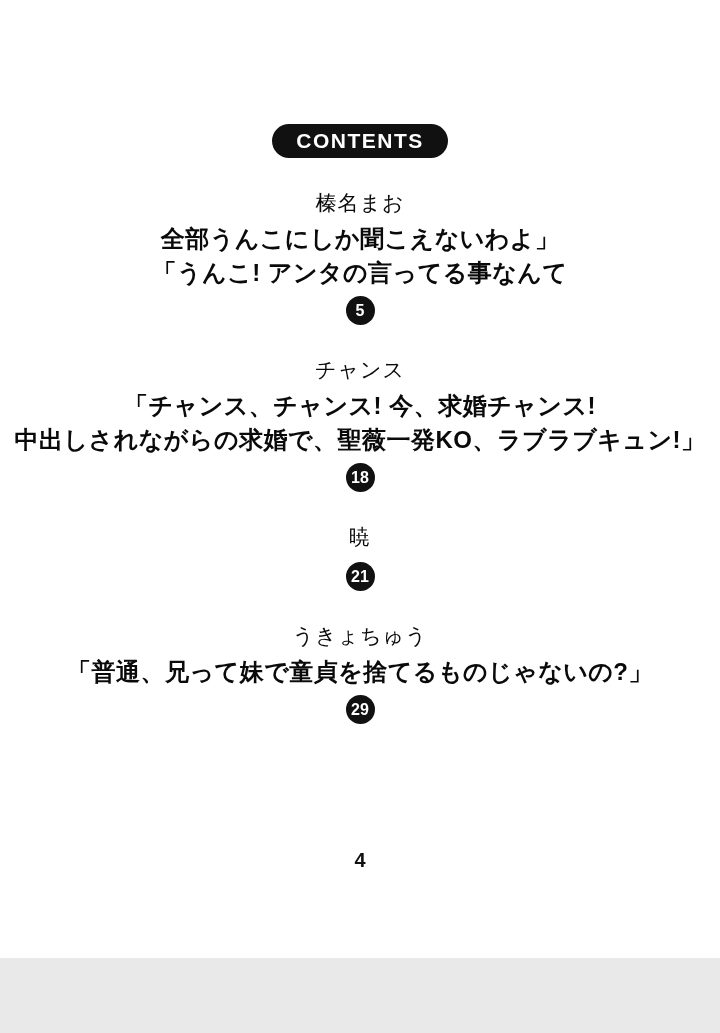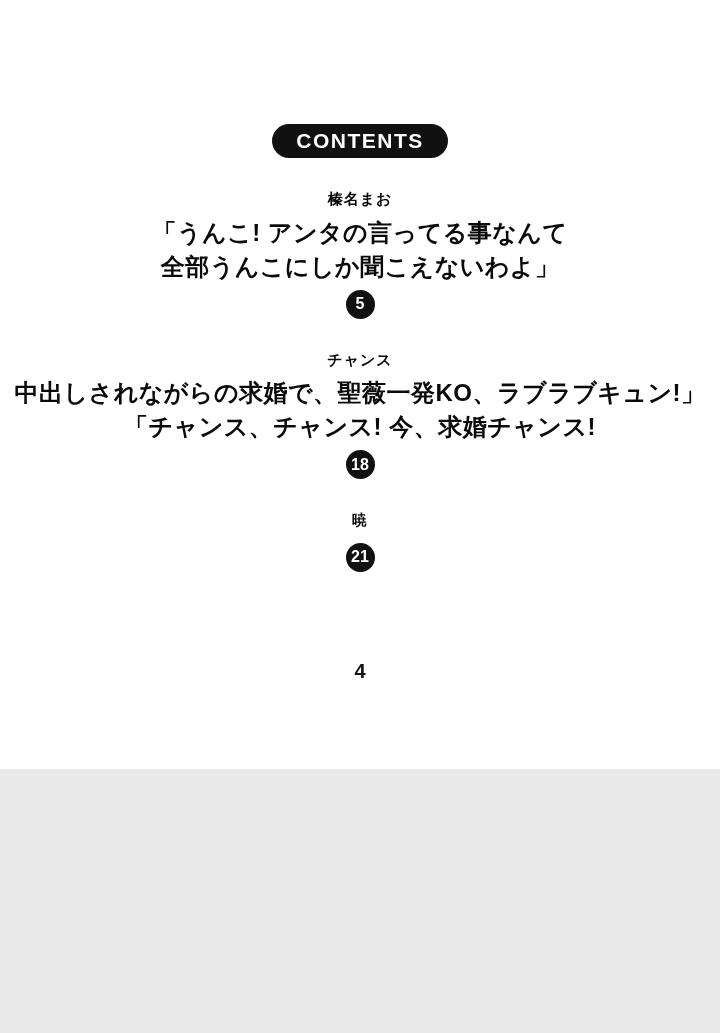--- a/index.html
+++ b/index.html
@@ -1,20 +1,20 @@
 <!DOCTYPE html>
 <html lang="ja"><head>
 <meta charset="utf-8">
 <style>
   * { margin: 0; padding: 0; box-sizing: border-box; }
   html, body { background: #e9e9e9; }
   .page {
     position: relative;
     width: 720px;
-    height: 769px;
+    height: 958px;
     margin: 0 auto;
     background: #ffffff;
     color: #0a0a0a;
     font-family: "Liberation Sans", "DejaVu Sans", sans-serif;
     overflow: hidden;
   }
   .toc-header {
     text-align: center;
     padding-top: 124px;
   }
@@ -29,22 +29,22 @@
     padding: 6px 24px 7px 24px;
     border-radius: 17px;
   }
   .entries {
     text-align: center;
   }
   .entry {
     margin-top: 33px;
   }
   .entry-author {
-    font-size: 15px;
-    font-weight: 700;
+    font-size: 21px;
+    font-weight: 400;
     letter-spacing: 1px;
     line-height: 1.1;
     margin-bottom: 8px;
   }
   .entry-title {
     font-size: 24px;
     font-weight: bold;
     letter-spacing: 0.5px;
     line-height: 34px;
   }
@@ -82,46 +82,55 @@
 
   <header class="toc-header">
     <span class="contents-pill">CONTENTS</span>
   </header>
 
   <main class="entries">
 
     <section class="entry">
       <div class="entry-author">榛名まお</div>
       <div class="entry-title">
+        <span class="title-line">全部うんこにしか聞こえないわよ」</span>
         <span class="title-line">「うんこ! アンタの言ってる事なんて</span>
-        <span class="title-line">全部うんこにしか聞こえないわよ」</span>
       </div>
       <div class="page-badge">
         <span>5</span>
       </div>
     </section>
 
     <section class="entry">
       <div class="entry-author">チャンス</div>
       <div class="entry-title">
+        <span class="title-line">「チャンス、チャンス! 今、求婚チャンス!</span>
         <span class="title-line">中出しされながらの求婚で、聖薇一発KO、ラブラブキュン!」</span>
-        <span class="title-line">「チャンス、チャンス! 今、求婚チャンス!</span>
       </div>
       <div class="page-badge">
         <span>18</span>
       </div>
     </section>
 
     <section class="entry">
       <div class="entry-author">暁</div>
       <div class="page-badge">
         <span>21</span>
       </div>
     </section>
 
+    <section class="entry">
+      <div class="entry-author">うきょちゅう</div>
+      <div class="entry-title">
+        <span class="title-line">「普通、兄って妹で童貞を捨てるものじゃないの?」</span>
+      </div>
+      <div class="page-badge">
+        <span>29</span>
+      </div>
+    </section>
 
   </main>
 
   <footer class="folio">
     <span>4</span>
   </footer>
 
 </div>
 
 </body></html>

